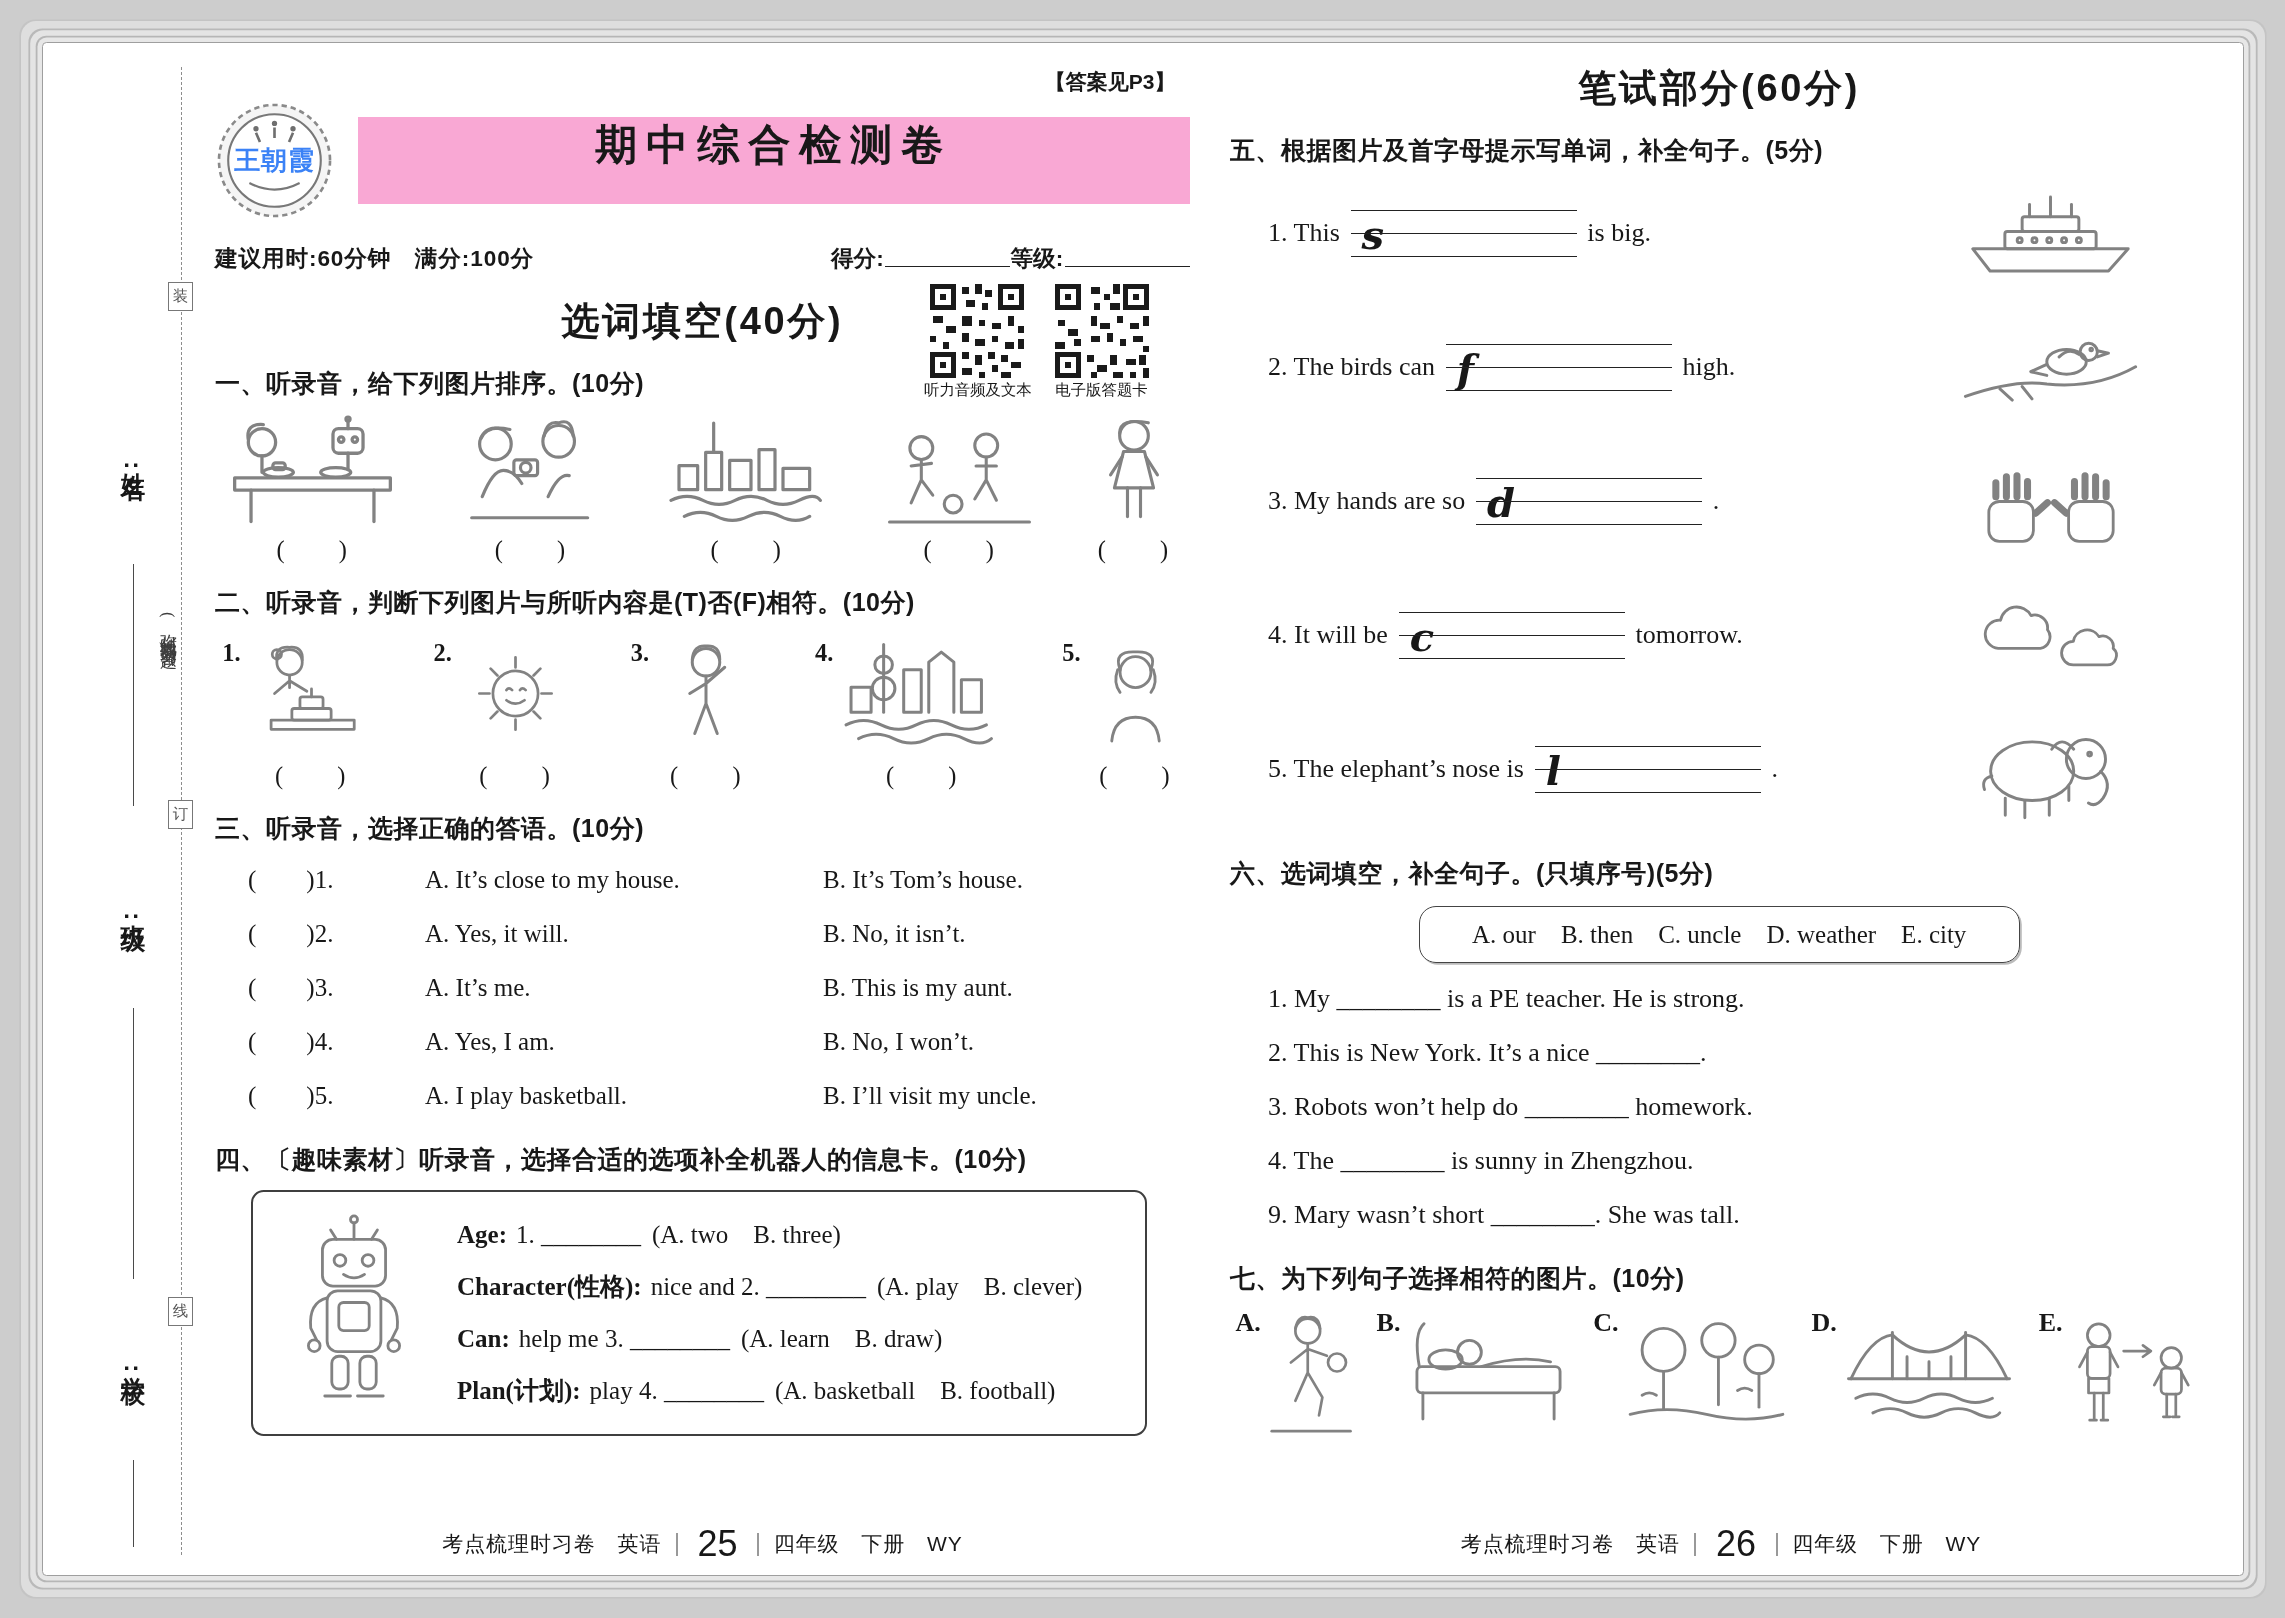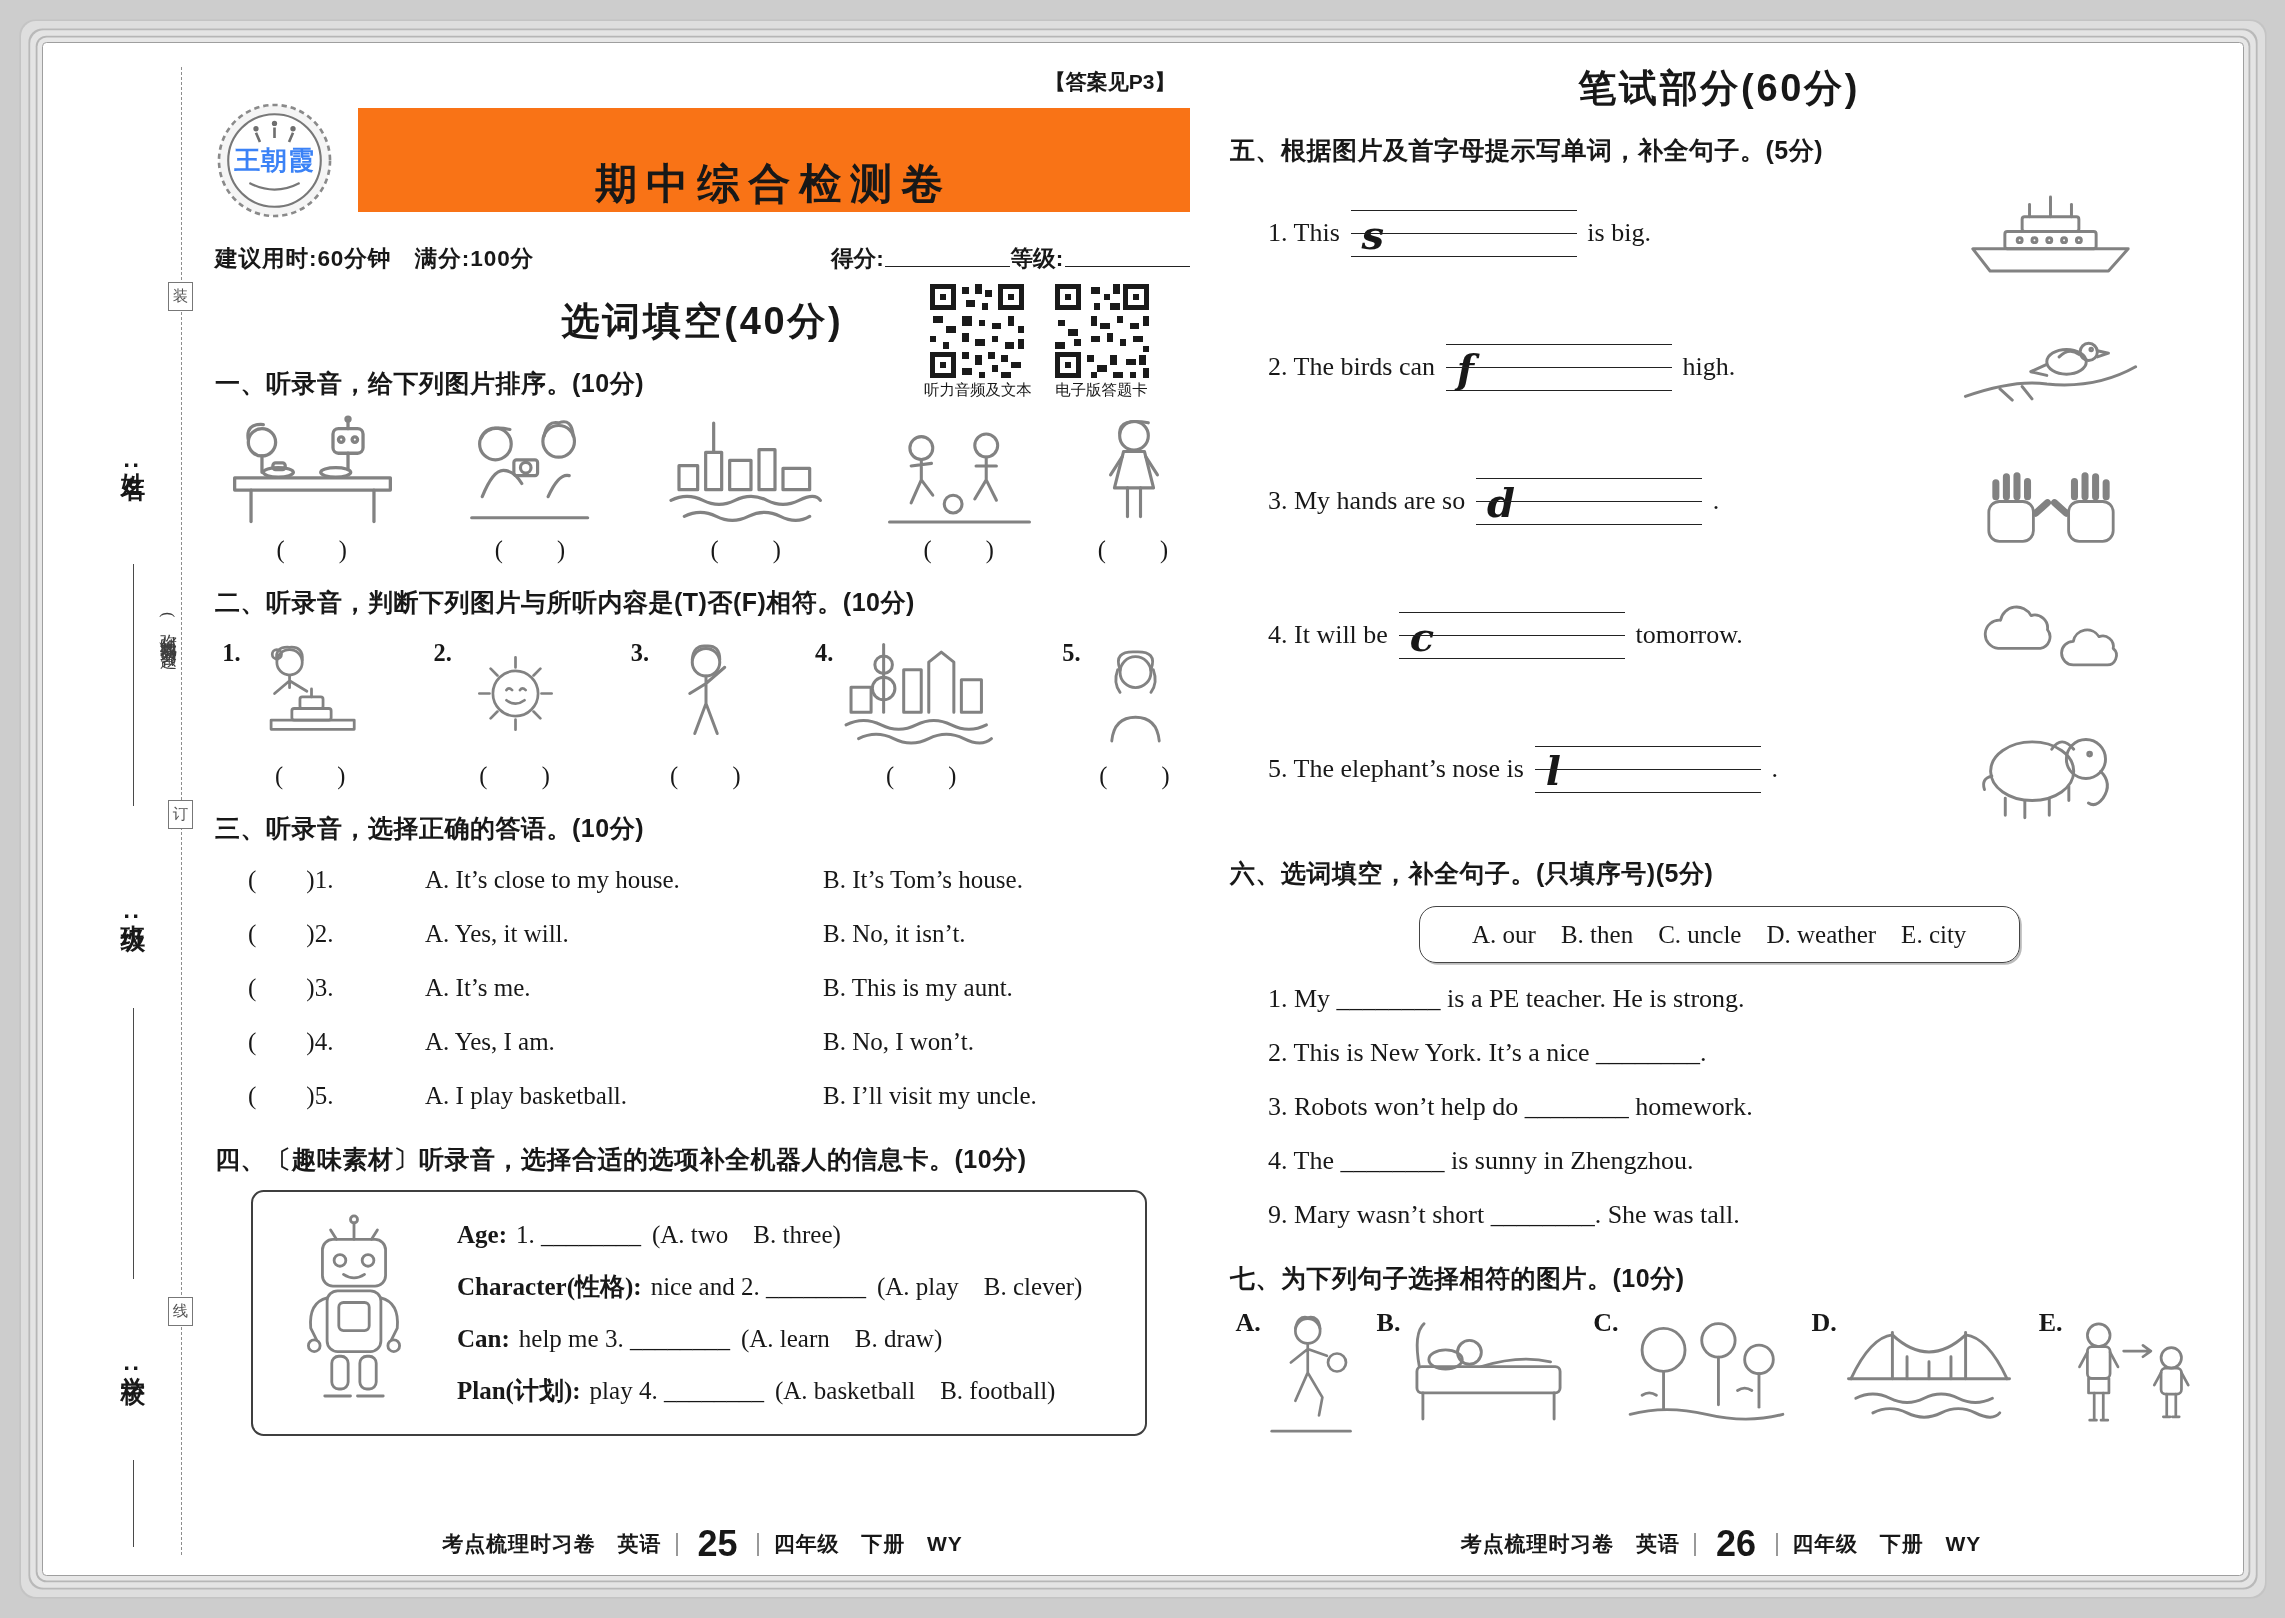--- a/index.html
+++ b/index.html
@@ -26,21 +26,21 @@
 .col.left{flex:0 0 975px;margin-right:40px}
 .col.right{flex:1;padding-right:3.6px}
 
 
 .answer-note{position:absolute;top:12.7px;right:14.5px;font-size:21px;font-weight:700;font-family:"Liberation Sans",sans-serif}
 .header-row{margin-top:45px;display:flex;align-items:center;gap:23.5px}
 .logo{width:119px;height:119px;position:relative;flex:none}
 .logo svg{width:100%;height:100%}
 .logo-text{position:absolute;inset:0;display:flex;align-items:center;justify-content:center;
  font-weight:700;font-size:26px;color:#3b82f6;letter-spacing:0.9px;font-family:"Liberation Sans",sans-serif}
-.title-bar{flex:1;height:104px;background:#f97316;display:flex;align-items:flex-end;justify-content:center}
+.title-bar{flex:1;height:87px;background:#f9a8d4;display:flex;align-items:flex-start;justify-content:center}
 .title-bar span{font-size:42px;font-weight:700;letter-spacing:9px;font-family:"Liberation Sans",sans-serif}
 
 .meta-row{margin-top:23.5px;display:flex;align-items:flex-end;font-size:22.6px;font-weight:700;font-family:"Liberation Sans",sans-serif}
 .meta-left{flex:1;letter-spacing:0.9px}
 .score{display:flex;align-items:flex-start;font-weight:700}
 .wline{display:inline-block;width:125px;border-bottom:1.8px solid #222;height:1.05em;margin-left:1.8px}
 
 .part-row{margin-top:22px;position:relative}
 .part-title{text-align:center;font-size:38px;font-weight:700;font-family:"Liberation Sans",sans-serif;letter-spacing:2.7px}
 .qr-block{position:absolute;right:36px;top:-12.7px;display:flex;gap:20px;background:#fff;z-index:3}
@@ -65,21 +65,21 @@
 .card{margin:14.5px 0 0 36px;width:896px;border:2.3px solid #3f3f3f;border-radius:12.7px;
  display:flex;align-items:center;gap:27px;padding:14.5px 25px;height:246px}
 .card svg{width:152px;height:204px;flex:none}
 .card-rows{flex:1}
 .card-row{font-size:25px;line-height:52px}
 .card-row b{margin-right:9px}
 .card-row .opts{margin-left:11px}
 
 
 .page-footer{position:absolute;bottom:3.6px;left:0;right:0;display:flex;justify-content:center;align-items:center;gap:14.5px;
- font-family:"Liberation Sans",sans-serif;font-weight:700}
+ font-family:"Liberation Sans",sans-serif;font-weight:400}
 .f-text{font-size:21px;letter-spacing:0.9px}
 .f-page{font-size:36px;line-height:1;padding:0 5.4px}
 .f-sep{width:1.8px;height:23.5px;background:#999}
 
 
 .col.right .part-title{margin-top:7.2px}
 .w5-row{display:flex;align-items:center;height:134px;padding-left:38px}
 .w5-text{flex:1;font-size:26px}
 .w5-text .pre{margin-right:7.2px}
 .w5-text .post{margin-left:7.2px}

